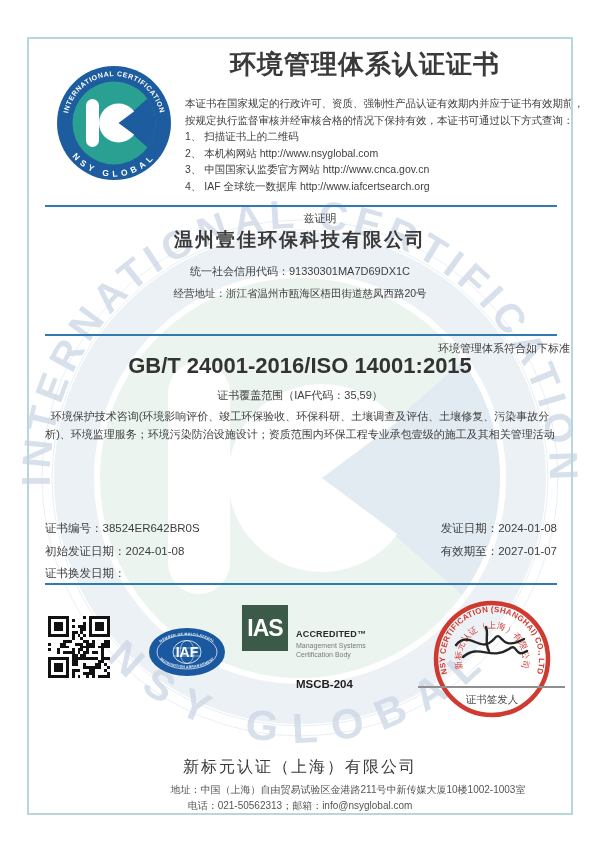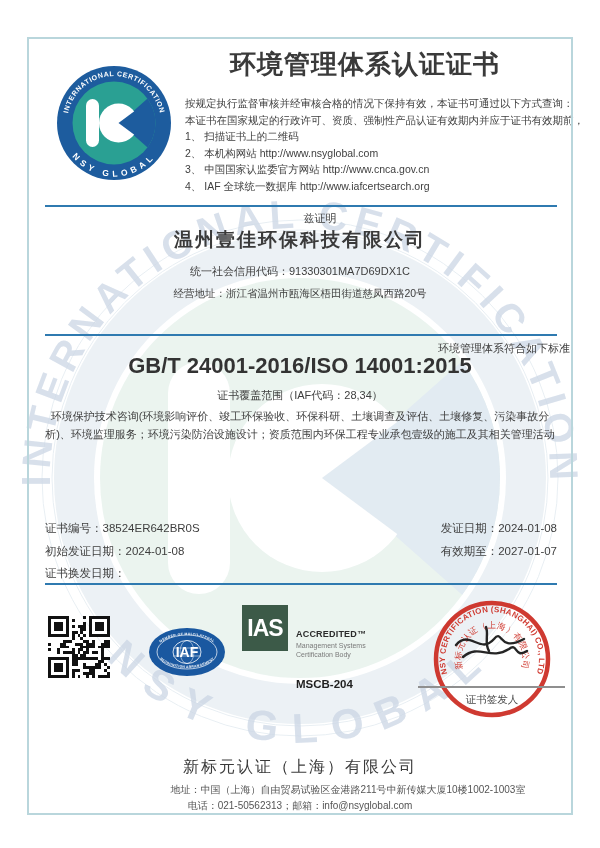--- a/index.html
+++ b/index.html
@@ -93,42 +93,42 @@
       <text font-size="7" font-weight="bold" fill="#ffffff" letter-spacing="0.6">
         <textPath href="#lgTop" startOffset="50%" text-anchor="middle">INTERNATIONAL CERTIFICATION</textPath>
       </text>
       <text font-size="8.5" font-weight="bold" fill="#ffffff" letter-spacing="4">
         <textPath href="#lgBot" startOffset="50%" text-anchor="middle">NSY GLOBAL</textPath>
       </text>
     </svg>
 
     <div class="title">环境管理体系认证证书</div>
     <div class="intro">
+      <div>本证书在国家规定的行政许可、资质、强制性产品认证有效期内并应于证书有效期前，</div>
       <div>按规定执行监督审核并经审核合格的情况下保持有效，本证书可通过以下方式查询：</div>
-      <div>本证书在国家规定的行政许可、资质、强制性产品认证有效期内并应于证书有效期前，</div>
       <div class="qlist">
         <div>1、 扫描证书上的二维码</div>
         <div>2、 本机构网站 http://www.nsyglobal.com</div>
         <div>3、 中国国家认监委官方网站 http://www.cnca.gov.cn</div>
         <div>4、 IAF 全球统一数据库 http://www.iafcertsearch.org</div>
       </div>
     </div>
 
     <div class="divider" style="top:205px;"></div>
 
     <div class="ctr small" style="top:211px;">兹证明</div>
     <div class="ctr company">温州壹佳环保科技有限公司</div>
     <div class="ctr credit">统一社会信用代码：91330301MA7D69DX1C</div>
     <div class="ctr addr2">经营地址：浙江省温州市瓯海区梧田街道慈凤西路20号</div>
 
     <div class="divider" style="top:334px;"></div>
 
     <div class="ctr stdhead">环境管理体系符合如下标准</div>
     <div class="ctr stdcode">GB/T 24001-2016/ISO 14001:2015</div>
-    <div class="ctr scopelabel">证书覆盖范围（IAF代码：28,34）</div>
+    <div class="ctr scopelabel">证书覆盖范围（IAF代码：35,59）</div>
     <div class="scope">环境保护技术咨询(环境影响评价、竣工环保验收、环保科研、土壤调查及评估、土壤修复、污染事故分析)、环境监理服务；环境污染防治设施设计；资质范围内环保工程专业承包壹级的施工及其相关管理活动</div>
 
     <div class="drow" style="top:521px;">
       <span><span>证书编号：</span><span>38524ER642BR0S</span></span>
       <span><span>发证日期：</span><span>2024-01-08</span></span>
     </div>
     <div class="drow" style="top:544px;">
       <span><span>初始发证日期：</span><span>2024-01-08</span></span>
       <span><span>有效期至：</span><span>2027-01-07</span></span>
     </div>

